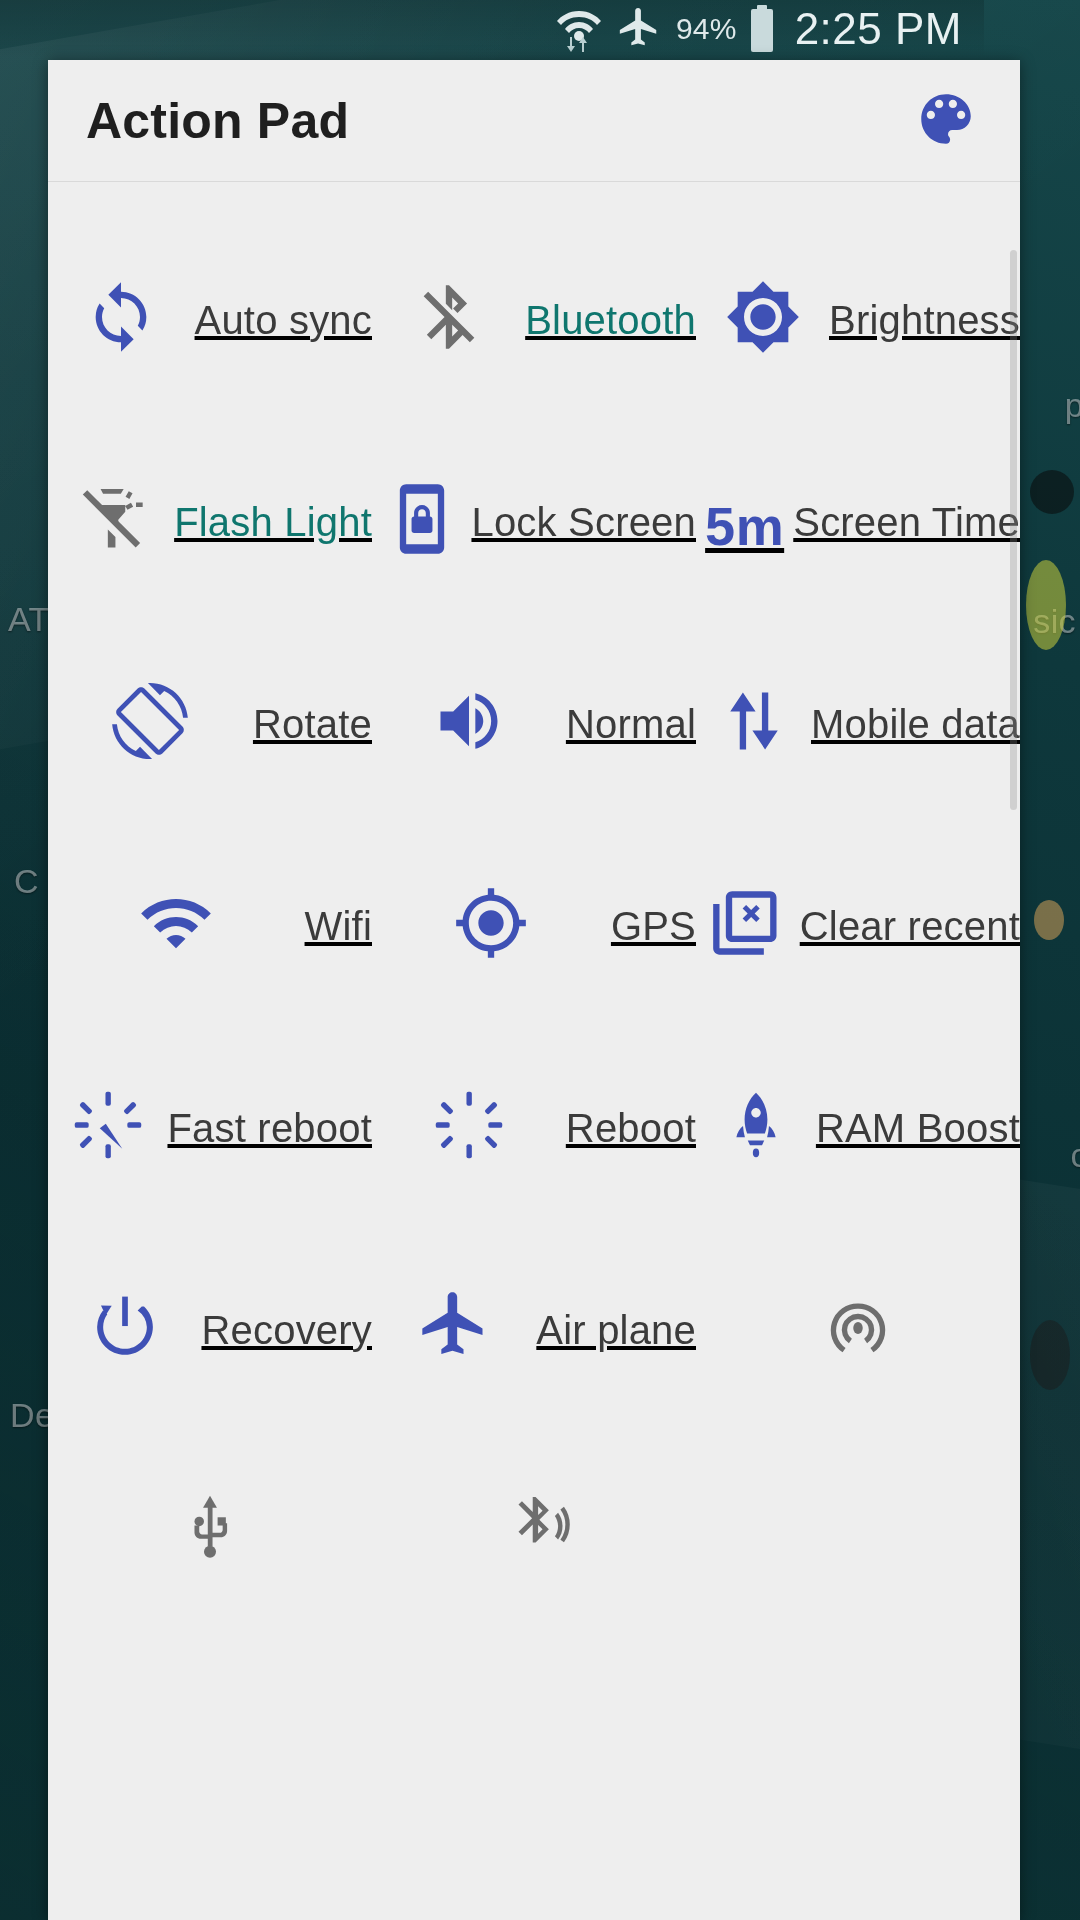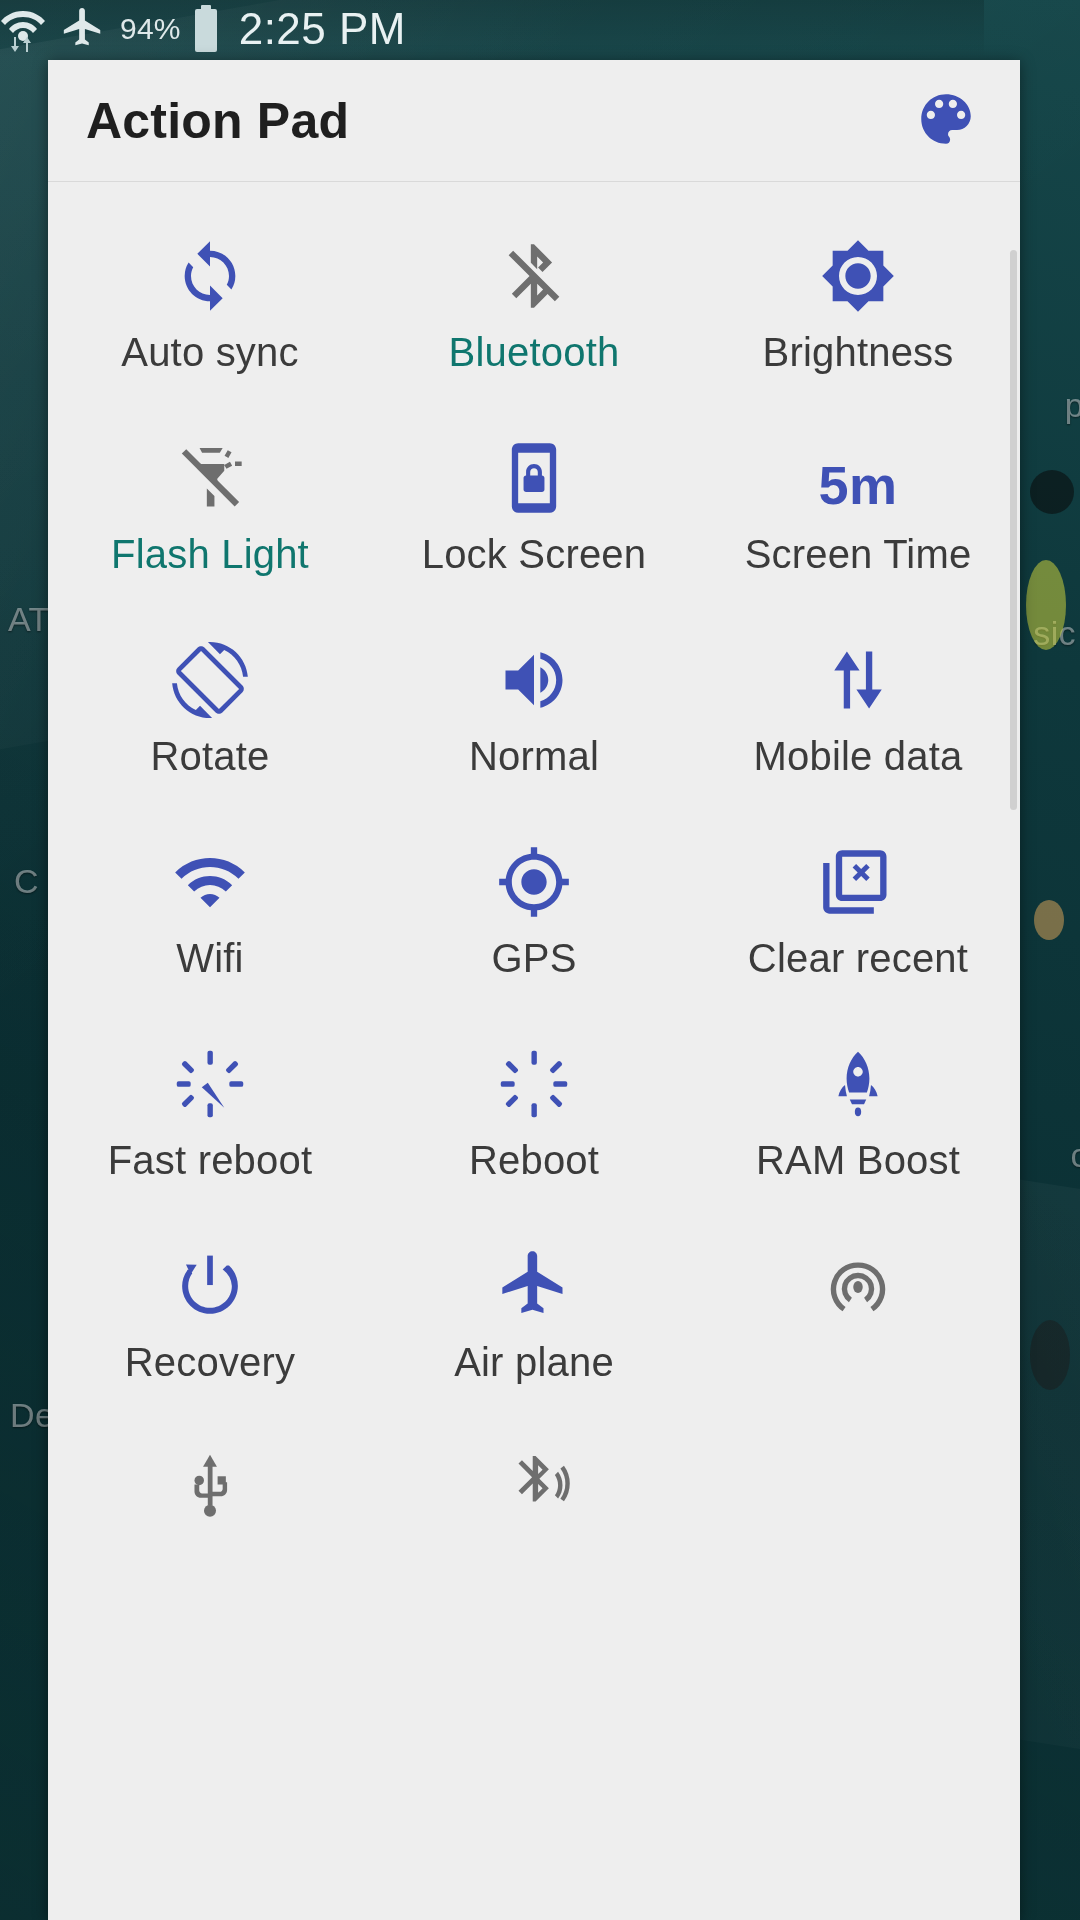--- a/index.html
+++ b/index.html
@@ -36,21 +36,21 @@
     white-space:nowrap;
     text-shadow:0 1px 2px rgba(0,0,0,.45);
   }
   .bg-icon-blob{
     position:absolute; border-radius:50%;
   }
 
   
   #statusbar{
     position:absolute; left:0; top:0; width:984px; height:58px;
-    display:flex; align-items:center; justify-content:flex-start;
+    display:flex; align-items:center; justify-content:flex-end;
     padding-right:22px; gap:14px;
     color:#dfe9ea;
     background:linear-gradient(180deg, rgba(0,0,0,.16), rgba(0,0,0,0));
   }
   #statusbar svg{ display:block; }
   .sb-text{ font-size:30px; letter-spacing:.2px; color:#dfe9ea; }
   .sb-clock{ font-size:44px; font-weight:400; letter-spacing:.5px; color:#e8f1f2; margin-left:4px;}
   .sb-batt{ margin-left:-4px; }
 
   
@@ -77,24 +77,25 @@
   }
 
   
   #tile-grid{
     display:grid;
     grid-template-columns:repeat(3,1fr);
     padding:12px 0 0 0;
     width:100%;
   }
   .tile{
-    display:flex; flex-direction:column; align-items:center; justify-content:flex-start;
+    display:flex; flex-direction:row; align-items:center; justify-content:flex-start;
     height:202px;
     padding-top:34px;
     cursor:pointer;
+    text-decoration:underline;
   }
   .tile-icon{
     height:86px; width:100%;
     display:flex; align-items:flex-end; justify-content:center;
   }
   .tile-icon svg{ display:block; }
   .tile-text-icon{
     font-size:54px; font-weight:bold; letter-spacing:.5px;
   }
   .tile-label{
@@ -113,21 +114,21 @@
   }
 </style>
 </head>
 <body>
 
 <div id="wallpaper">
     <div class="bg-label" style="left: 8px; top: 600px;">AT</div>
     <div class="bg-label" style="left: 14px; top: 862px;">C</div>
     <div class="bg-label" style="left: 10px; top: 1396px; text-align: right;">De</div>
     <div class="bg-label" style="right: -4px; top: 386px;">p</div>
-    <div class="bg-label" style="right: 4px; top: 602px; margin-top: 12px;">sic</div>
+    <div class="bg-label" style="right: 4px; top: 602px;">sic</div>
     <div class="bg-label" style="right: -8px; top: 1136px;">c</div>
     <div class="bg-icon-blob" style="left: 1030px; top: 470px; width: 44px; height: 44px; background: rgba(10, 10, 10, 0.55);"></div>
     <div class="bg-icon-blob" style="left: 1026px; top: 560px; width: 40px; height: 90px; background: rgba(200, 205, 60, 0.55);"></div>
     <div class="bg-icon-blob" style="left: 1034px; top: 900px; width: 30px; height: 40px; background: rgba(230, 170, 90, 0.5);"></div>
     <div class="bg-icon-blob" style="left: 1030px; top: 1320px; width: 40px; height: 70px; background: rgba(20, 20, 20, 0.5);"></div>
   </div>
 
 <div id="statusbar">
   <span>
     <svg width="46" height="48" viewBox="0 0 46 48">

